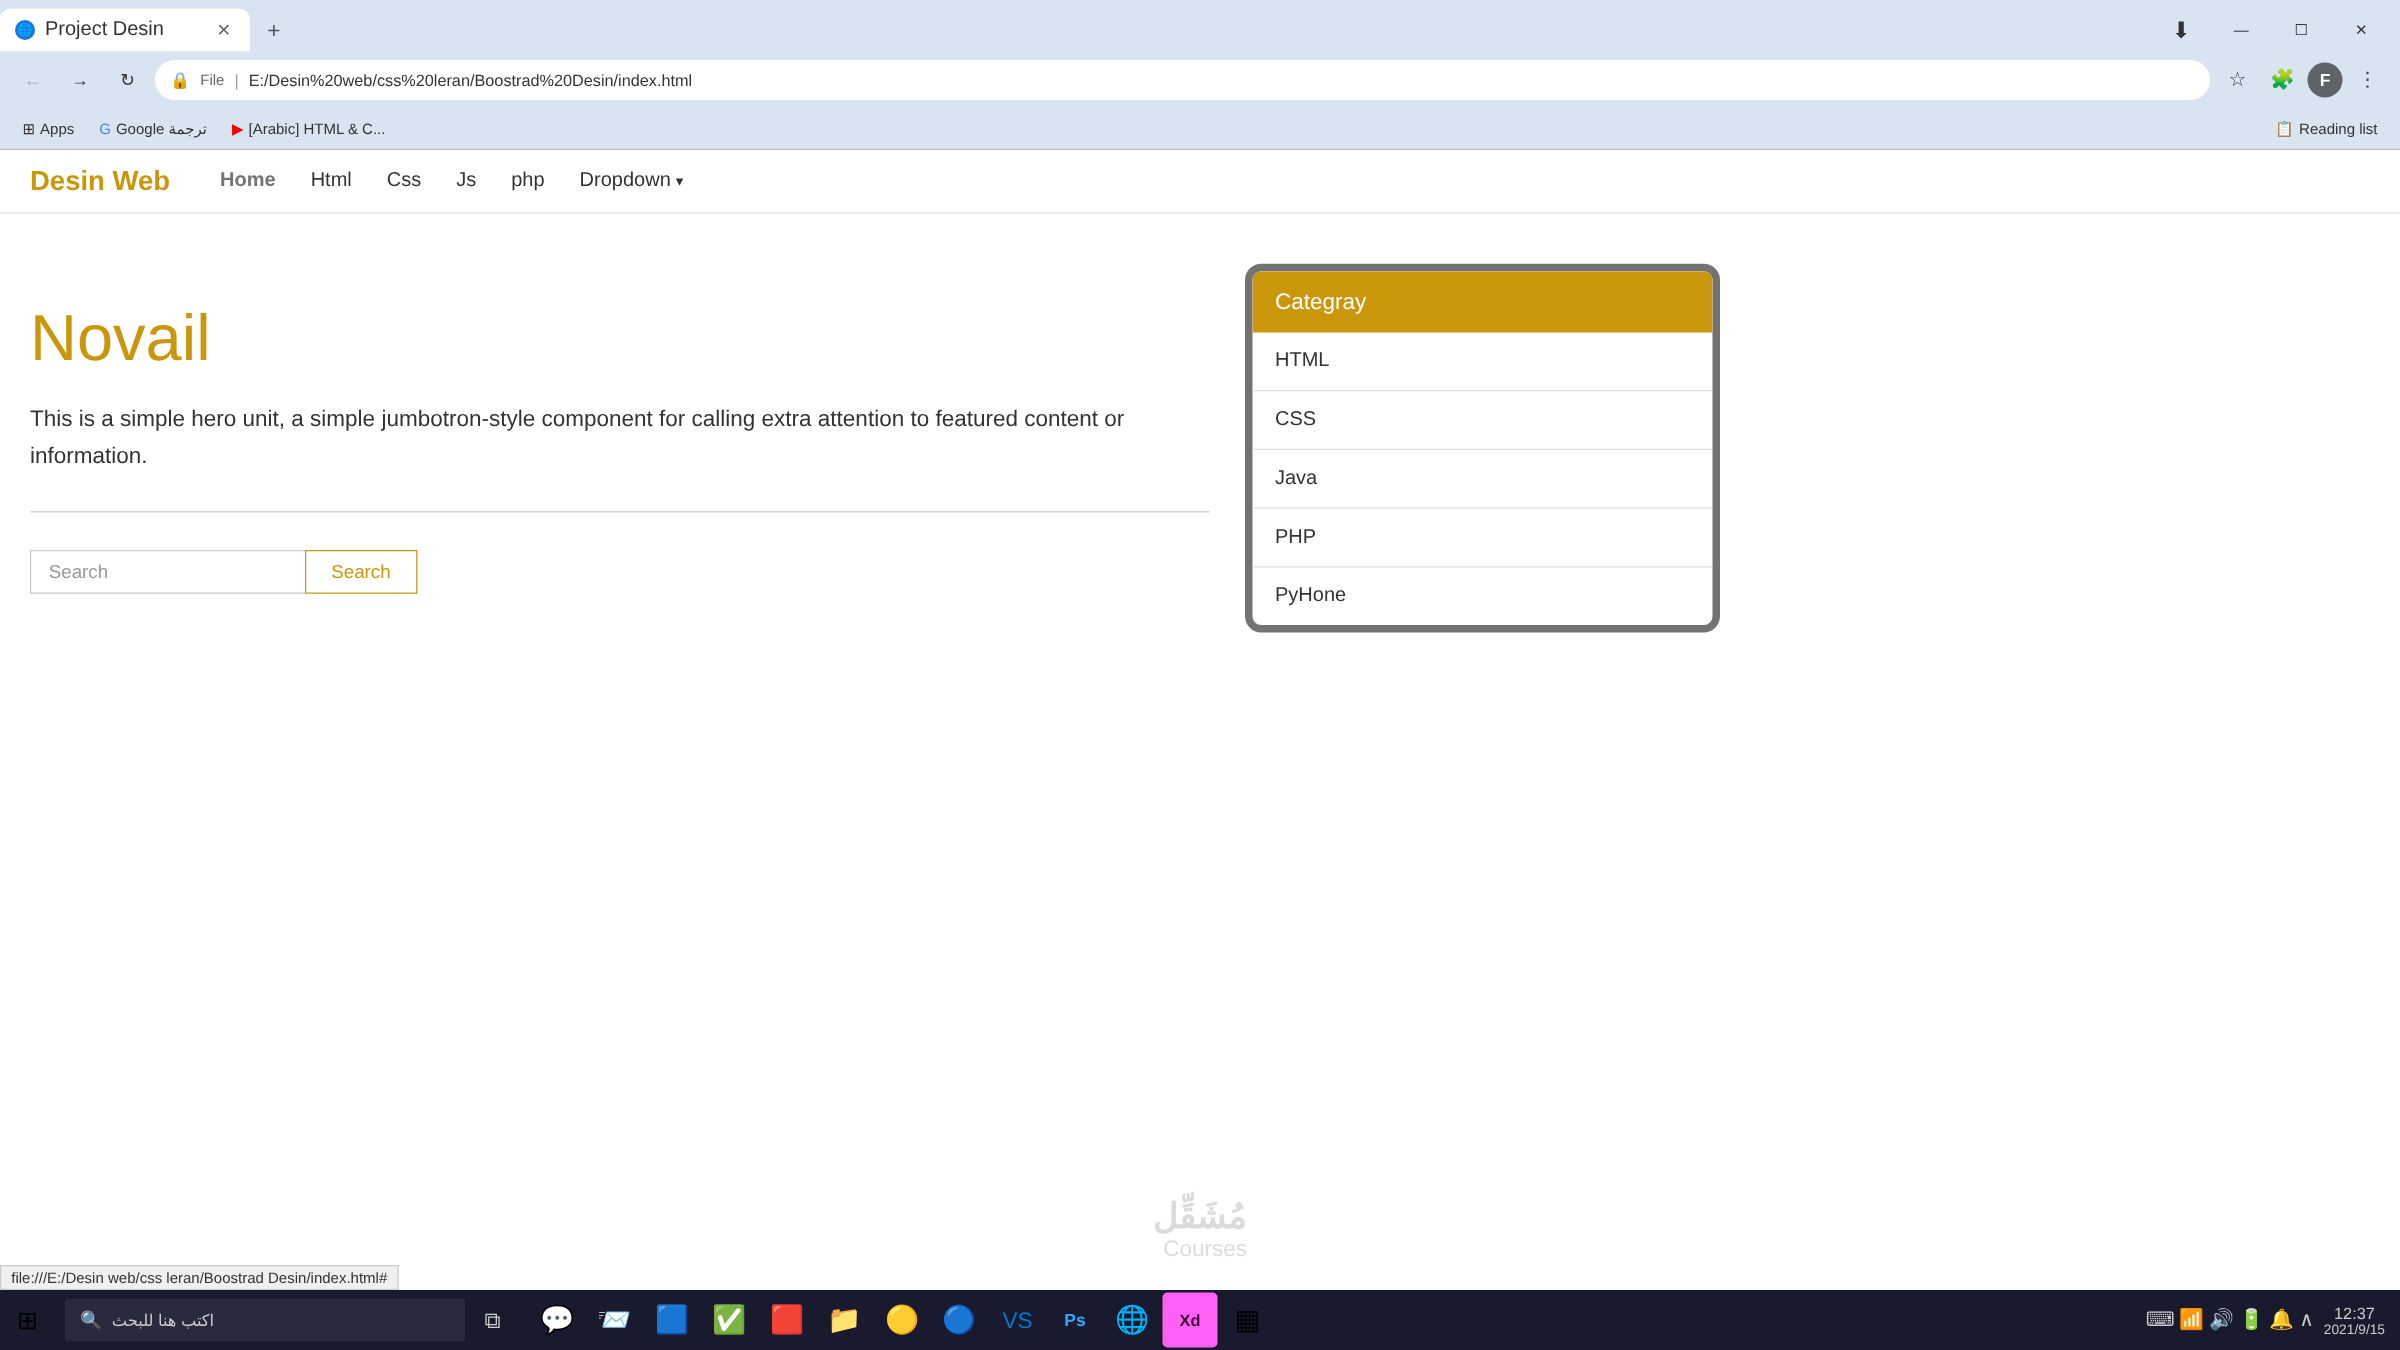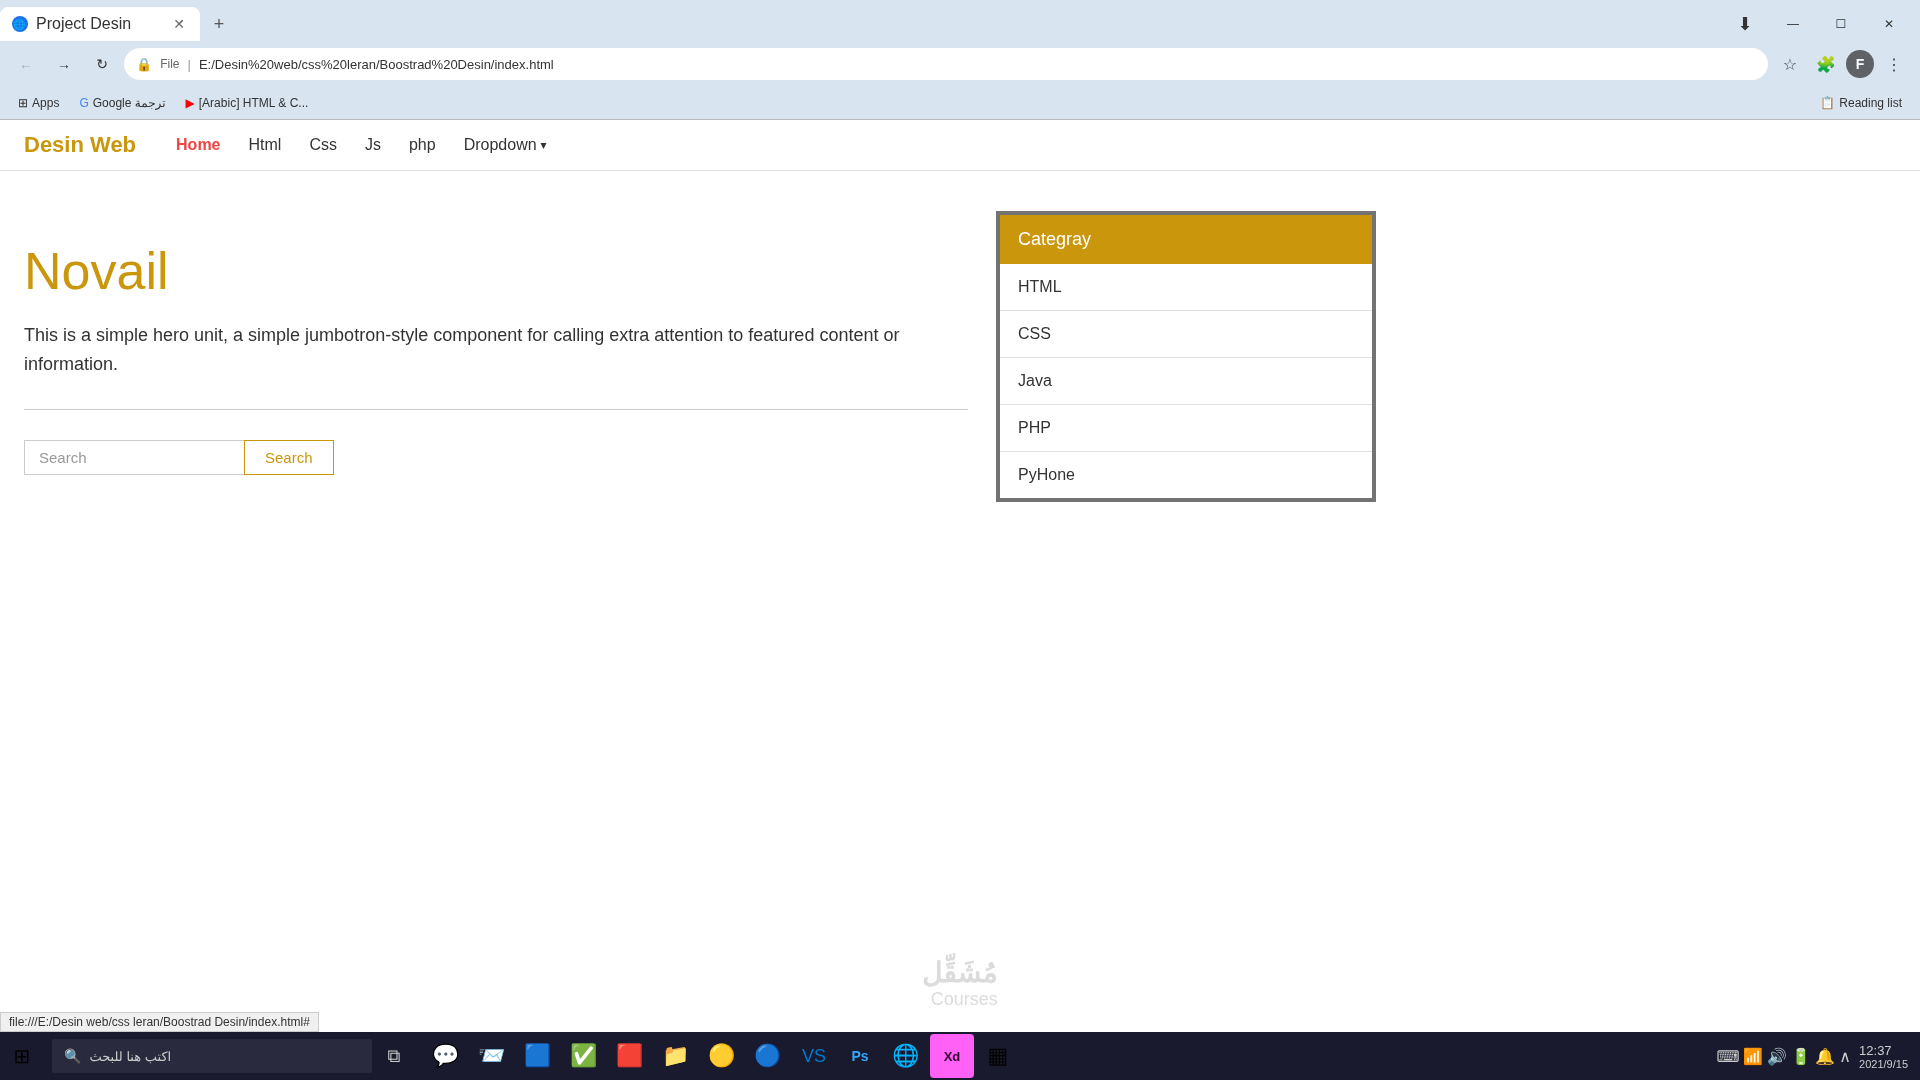--- a/index.html
+++ b/index.html
@@ -176,21 +176,21 @@
       margin-right: 12px;
     }
 
     .nav-link {
       font-size: 16px;
       color: #333;
       text-decoration: none;
       padding: 2px 0;
       cursor: pointer;
     }
-    .nav-link.active { font-weight: 600; color: #ef4444; }
+    .nav-link.active { font-weight: 600; color: #737373; }
 
     .nav-dropdown {
       display: flex; align-items: center; gap: 4px;
       font-size: 16px; color: #333; cursor: pointer;
     }
     .nav-dropdown-arrow { font-size: 12px; }
 
     
     .page-content {
       display: flex;
@@ -260,22 +260,22 @@
       border-radius: 0;
     }
 
     
     .sidebar {
       width: 380px;
       min-width: 380px;
     }
 
     .sidebar-card {
-      border: 4px solid #737373;
-      border-radius: 0;
+      border: 6px solid #737373;
+      border-radius: 13px;
       overflow: hidden;
     }
 
     .sidebar-header {
       background: #c9960c;
       color: #fff;
       padding: 14px 18px;
       font-size: 18px;
     }
 
@@ -332,21 +332,21 @@
 
     .taskbar-right {
       display: flex;
       align-items: center;
       gap: 8px;
       padding-right: 12px;
       color: #ccc;
       font-size: 12px;
     }
 
-    .taskbar-time { text-align: left; }
+    .taskbar-time { text-align: center; }
     .taskbar-time .time { font-size: 13px; }
     .taskbar-time .date { font-size: 11px; }
 
     .taskbar-icons {
       display: flex; align-items: center; gap: 4px;
     }
     .taskbar-icon { font-size: 16px; color: #ccc; cursor: pointer; }
 
     .status-bar-url {
       position: fixed;

